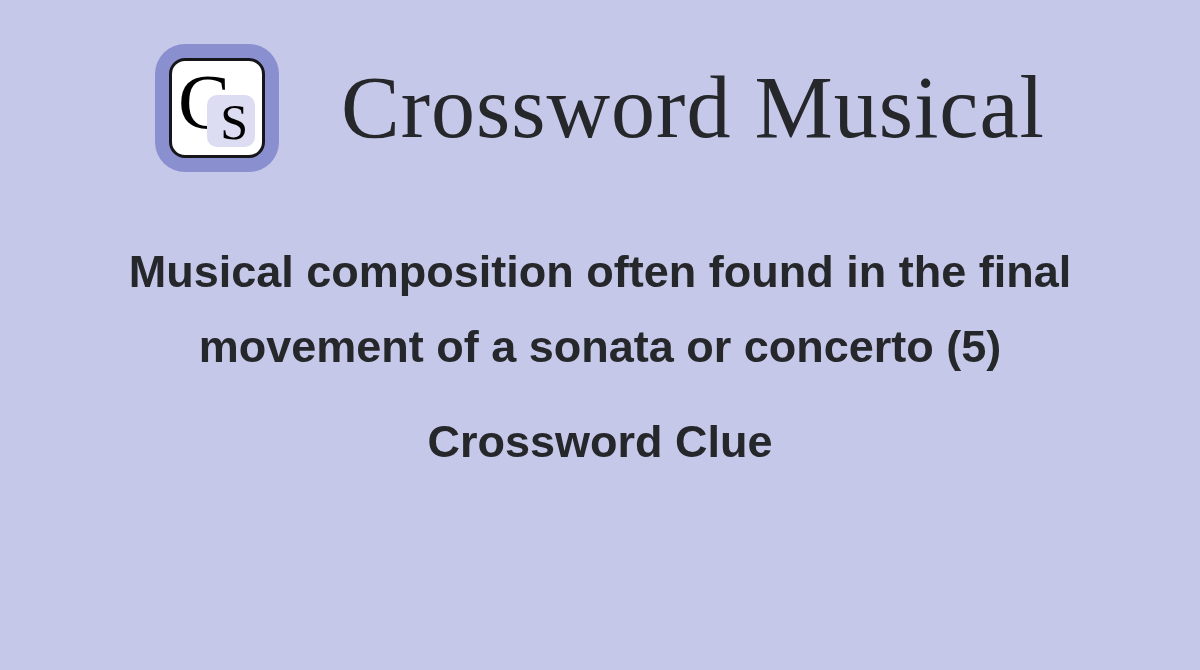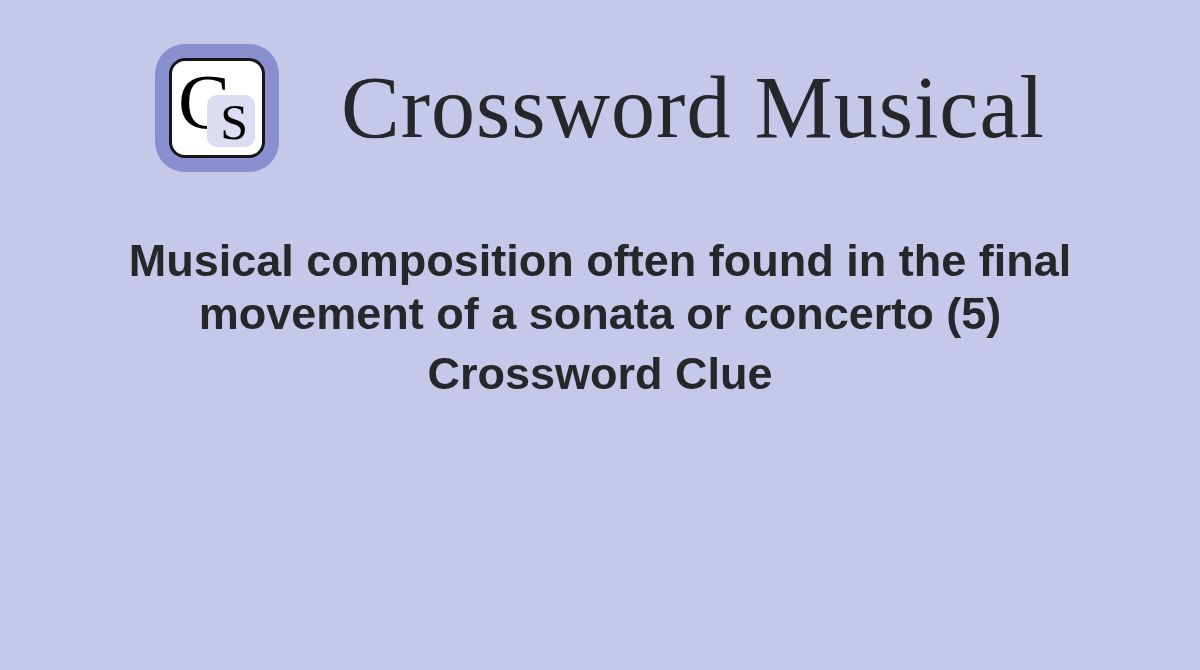--- a/index.html
+++ b/index.html
@@ -101,31 +101,32 @@
     margin-top: 62px;
     width: 1000px;
     text-align: center;
   }
 
   .clue-text,
   .clue-suffix {
     font-family: "Liberation Sans", sans-serif;
     font-weight: bold;
     font-size: 45px;
-    line-height: 53px;
+    line-height: 75px;
     color: #26272b;
     margin: 0;
   }
 
   .clue-text {
     padding: 0 26px;
   }
 
   .clue-suffix {
     line-height: 68px;
+    margin-top: 24px;
   }
 </style>
 </head>
 <body>
 
 <div class="page">
 
   <div class="brand">
 
     <div class="logo">

